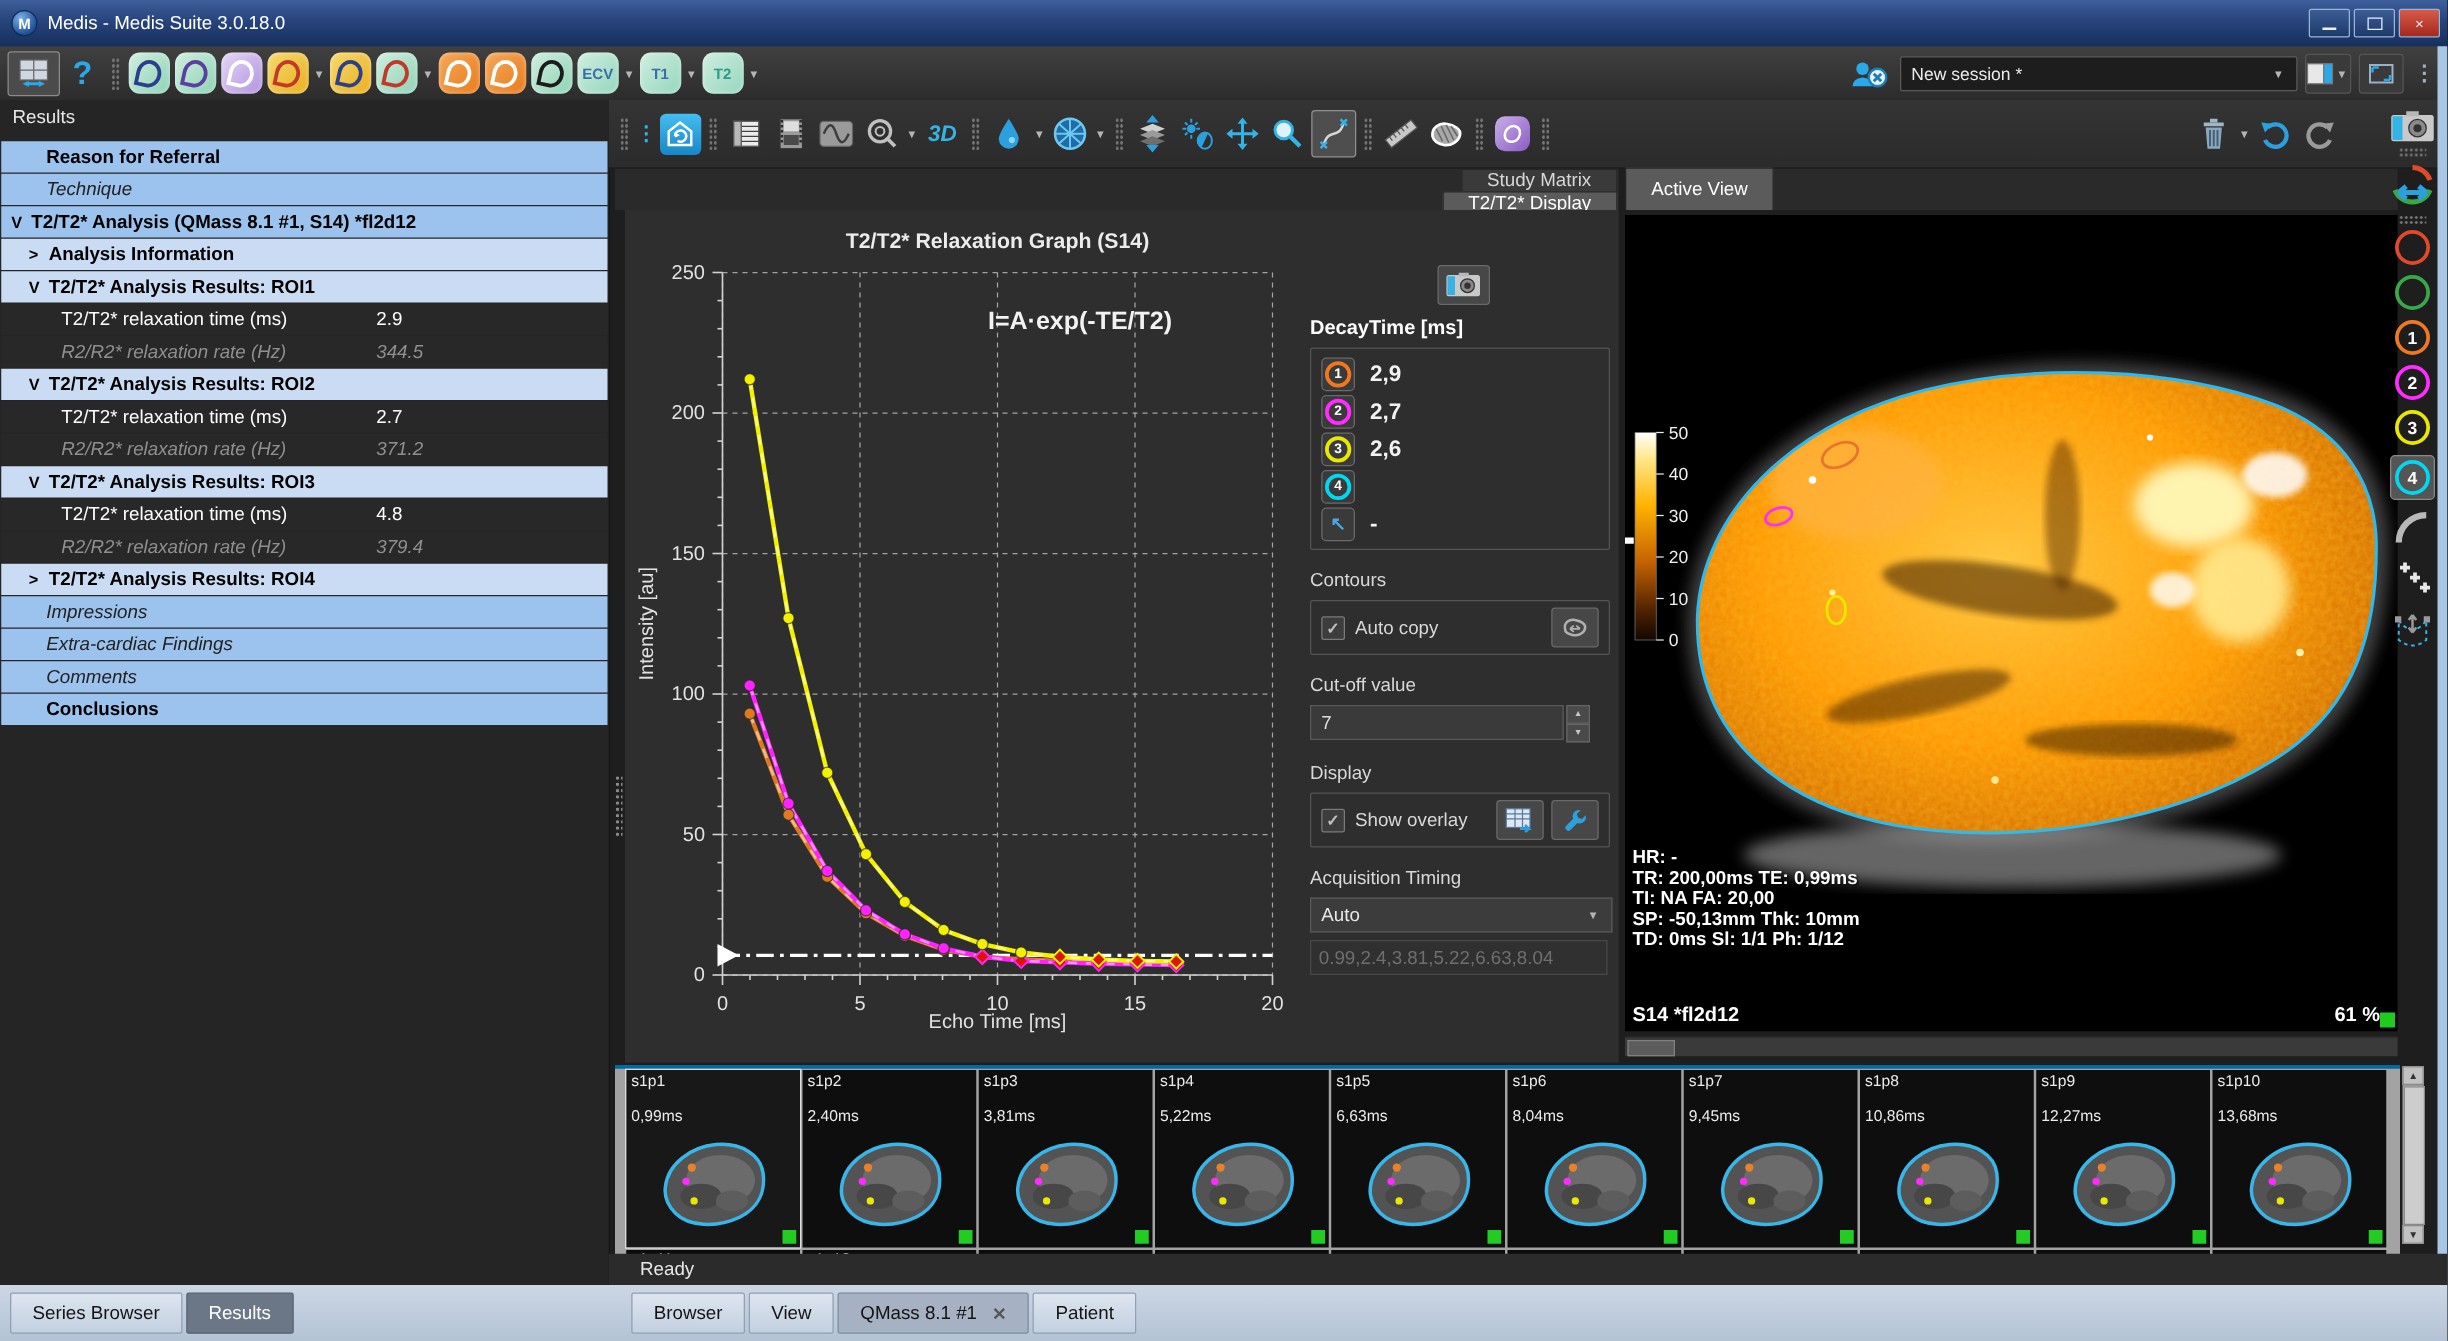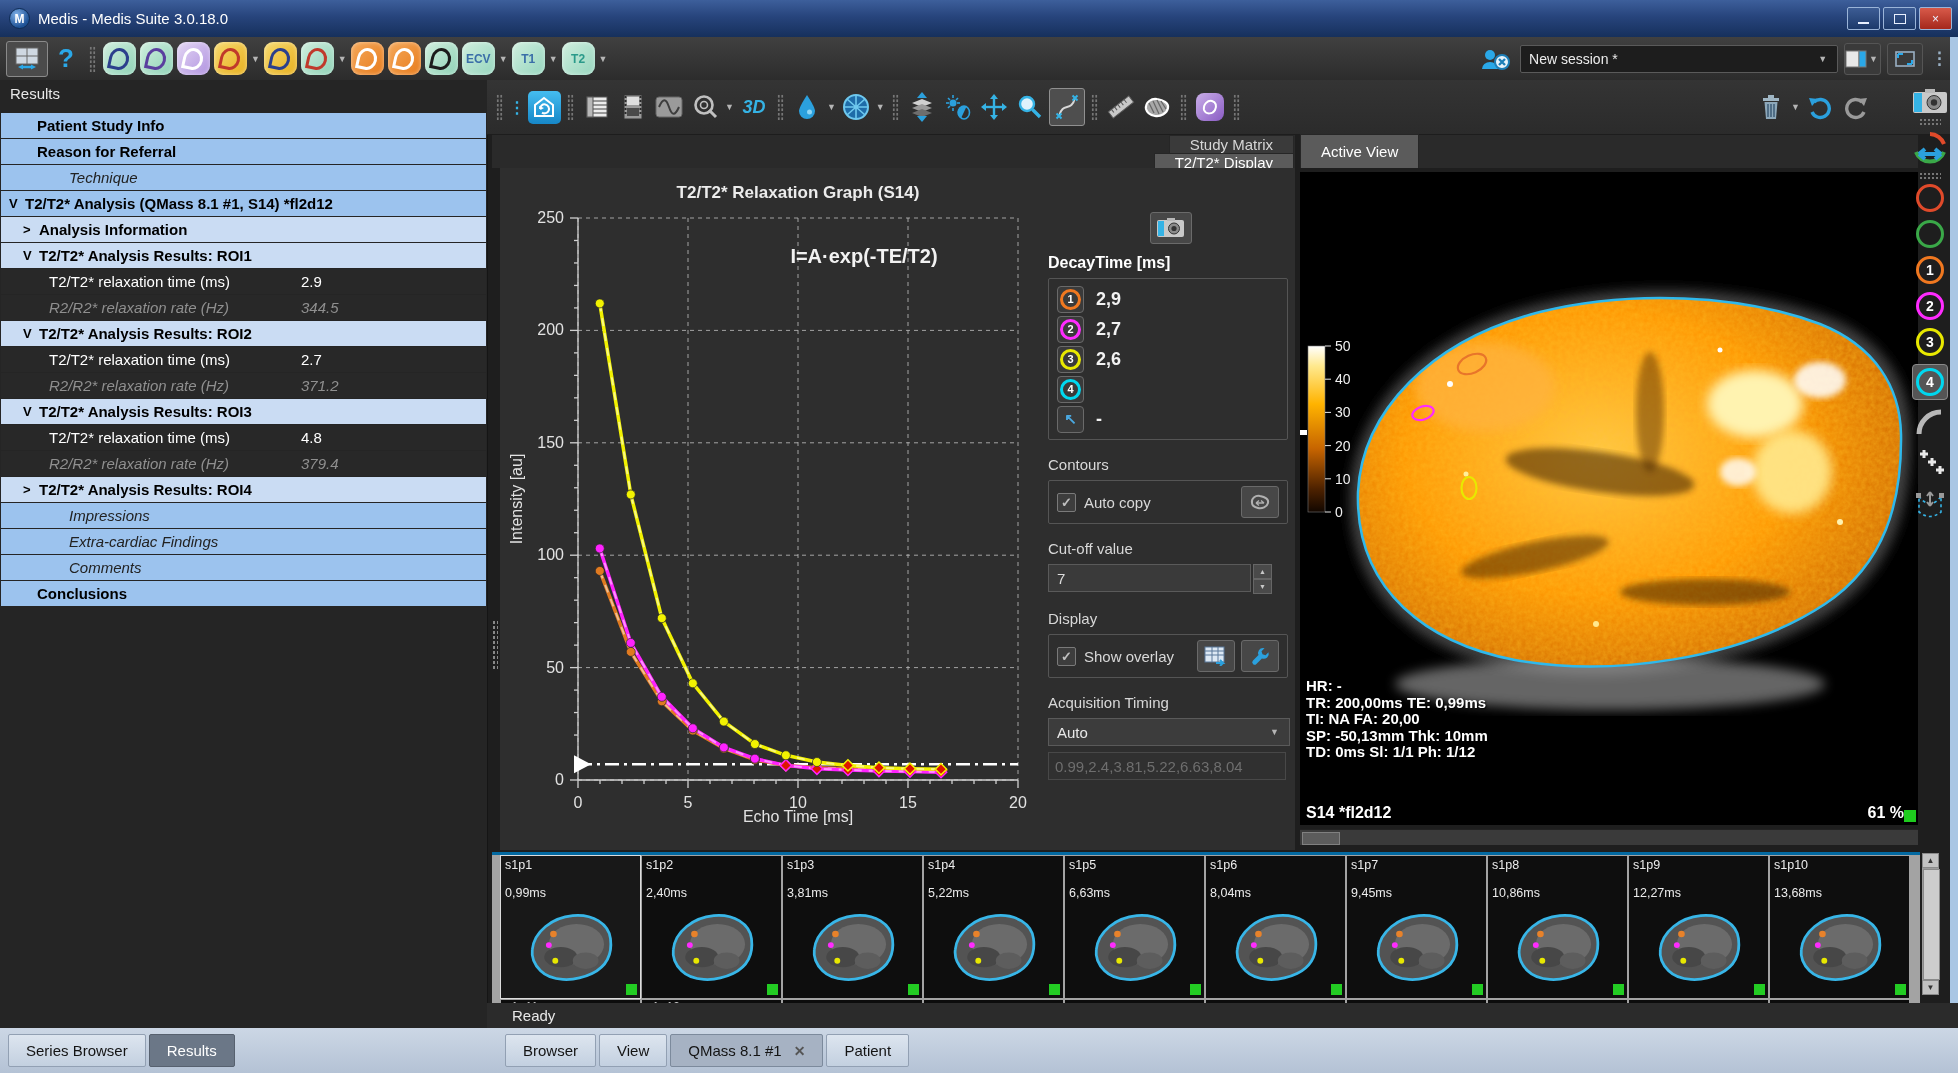--- a/index.html
+++ b/index.html
@@ -38,21 +38,21 @@
   .vdots{color:#9ab0c4;font-size:17px;font-weight:bold;margin-left:8px;letter-spacing:0;}
   
   .leftpanel{left:0;top:80px;width:487px;height:948px;background:#252525;border-right:1px solid #151515;}
   .lp-title{height:26px;display:flex;align-items:center;color:#e8e8e8;font-size:15px;padding-left:10px;}
   .rrows{position:absolute;left:1px;top:33px;width:485px;display:flex;flex-direction:column;gap:1px;}
   .rrow{height:25px;background:#9cc3ee;display:flex;align-items:center;font-size:15px;font-weight:bold;
         color:#000;position:relative;}
   .rrow .prefix{width:16px;font-size:13px;font-weight:bold;}
   .rrow.section .prefix,.rrow.section-italic .prefix{margin-left:36px;width:0;}
   .rrow.section-expand .prefix{margin-left:8px;}
-  .rrow.section-italic{font-weight:normal;font-style:italic;color:#222;padding-left:32px;}
+  .rrow.section-italic{font-weight:normal;font-style:italic;color:#222;}
   .rrow.sub{background:#cadcf3;}
   .rrow.sub .prefix{margin-left:22px;}
   .rrow.data,.rrow.data-italic{background:#282828;color:#fff;font-weight:normal;}
   .rrow.data .prefix,.rrow.data-italic .prefix{margin-left:48px;width:0;}
   .rrow.data-italic{color:#8f8f8f;font-style:italic;}
   .rrow .rvalue{position:absolute;left:300px;}
   
   .viewtb{left:487px;top:80px;width:1471px;height:55px;background:linear-gradient(#343434,#2b2b2b);
           border-bottom:1px solid #1d1d1d;display:flex;align-items:center;padding-left:4px;box-sizing:border-box;}
   .vt{height:36px;min-width:34px;display:flex;align-items:center;justify-content:center;color:#cfcfcf;margin:0 1px;}
@@ -238,24 +238,20 @@
           <path d="M4 4 l5 0 M4 4 l0 4 M18 14 l-5 0 M18 14 l0 -4" stroke="#2aa8e8" stroke-width="2"></path>
         </svg>
     </div>
     <span class="vdots">⋮</span>
   </div>
 </div>
 
 <div class="abs leftpanel">
   <div class="lp-title">Results</div>
   <div class="rrows" id="results-rows">
-      <div class="rrow section">
-        <span class="prefix"></span>
-        <span class="rlabel">Patient Study Info</span>
-      </div>
       <div class="rrow section">
         <span class="prefix"></span>
         <span class="rlabel">Reason for Referral</span>
       </div>
       <div class="rrow section-italic">
         <span class="prefix"></span>
         <span class="rlabel">Technique</span>
       </div>
       <div class="rrow section-expand">
         <span class="prefix">V</span>

